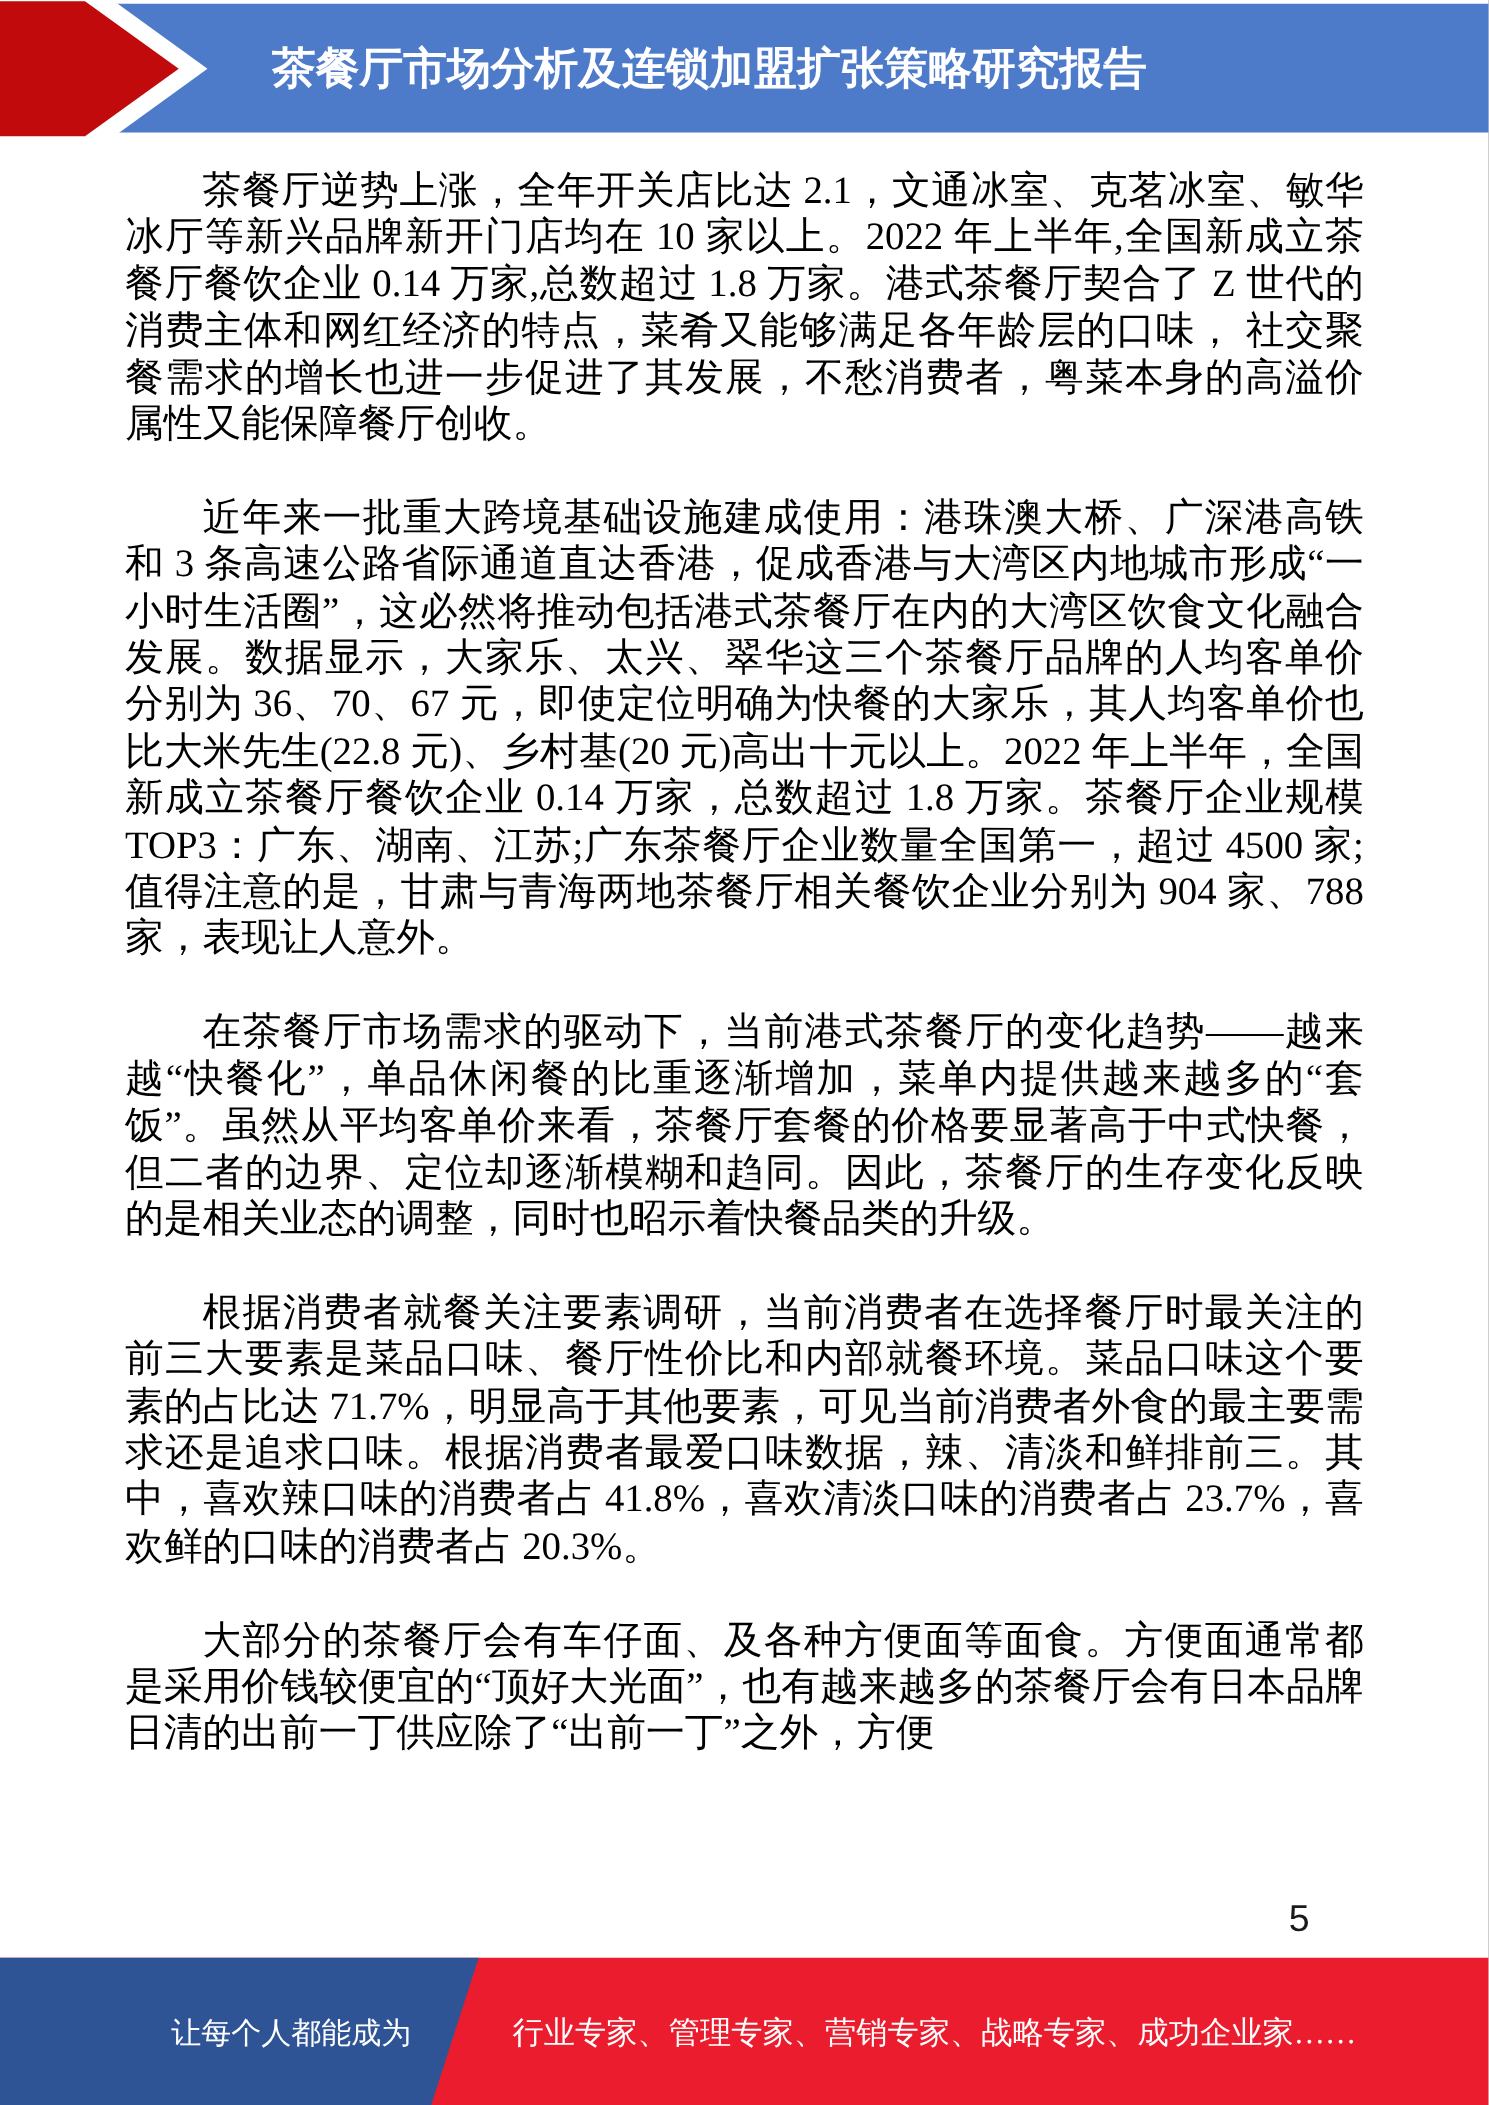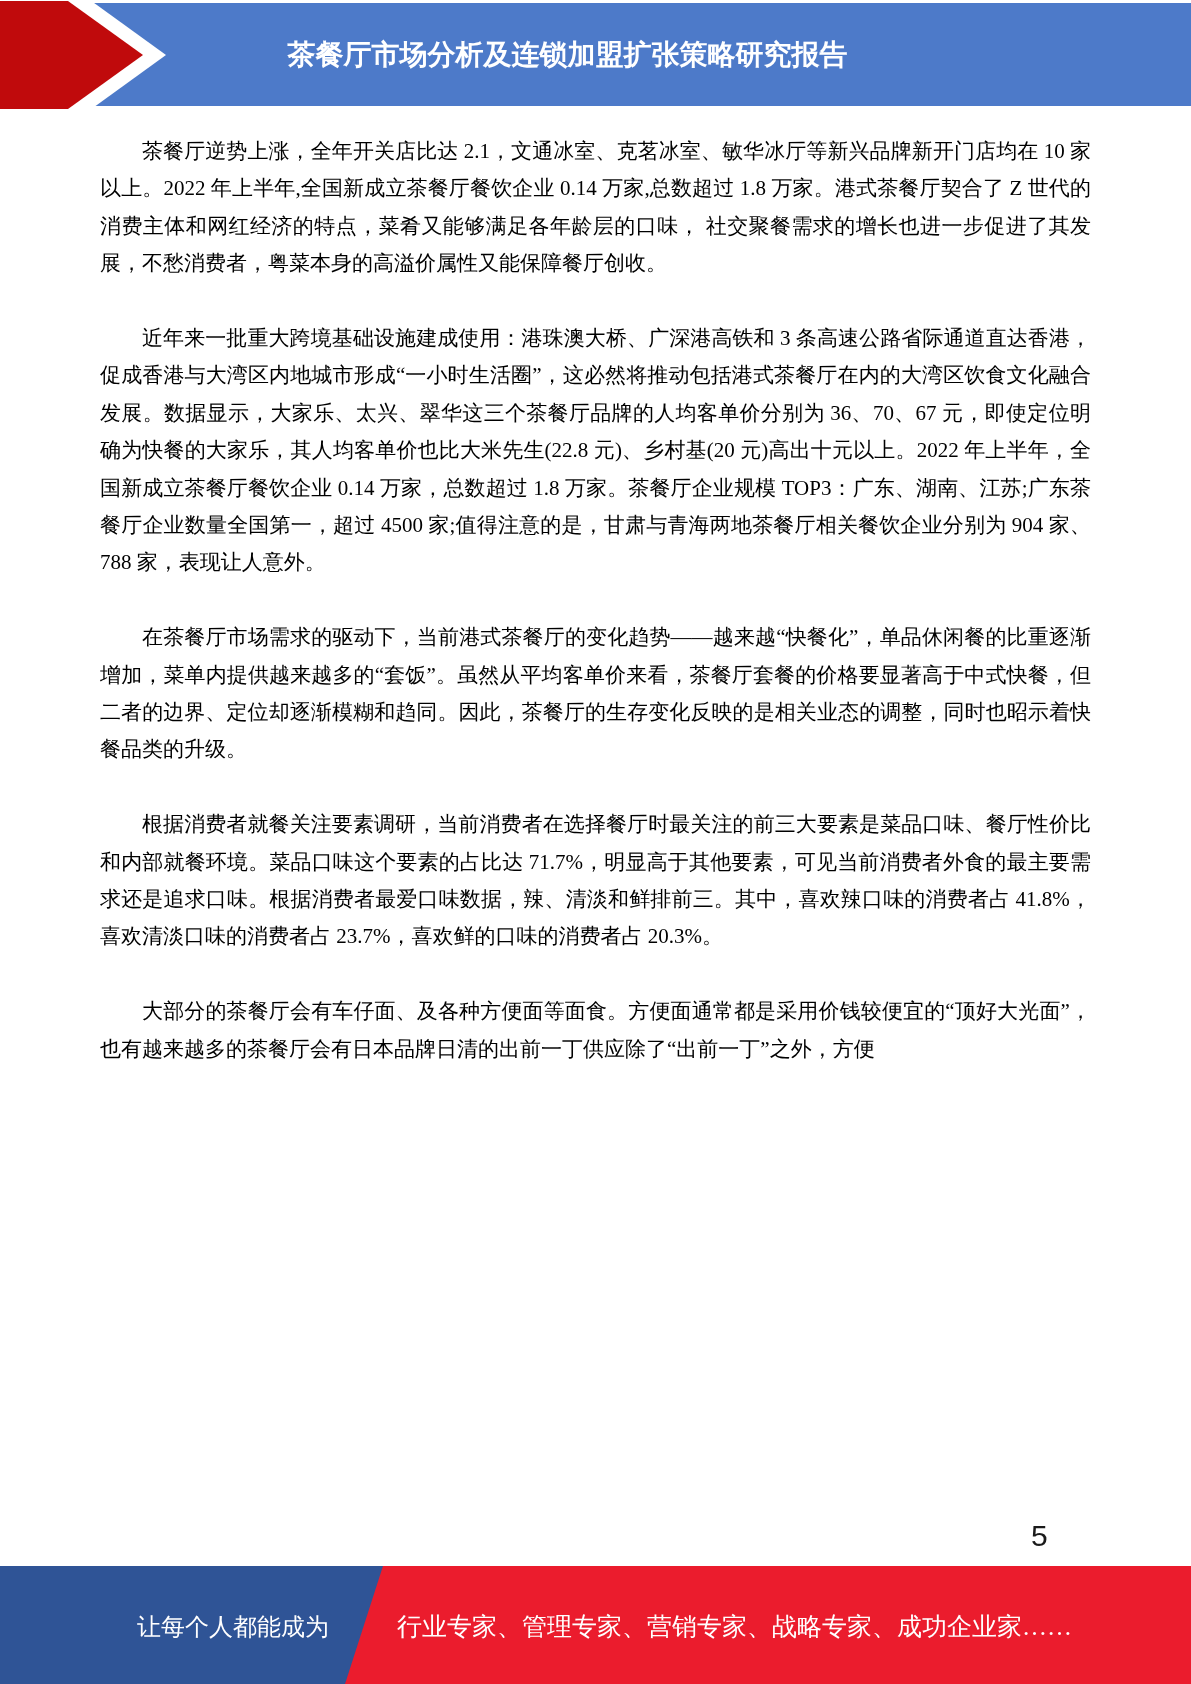--- a/index.html
+++ b/index.html
@@ -18,33 +18,33 @@
   .header-title {
     position: absolute;
     top: 3px; left: 0; right: 56px;
     height: 103px;
     display: flex;
     align-items: center;
     justify-content: center;
     color: #ffffff;
     font-family: "Liberation Sans", "DejaVu Sans", sans-serif;
     font-weight: bold;
-    font-size: 28px;
+    font-size: 35px;
     letter-spacing: 0px;
     white-space: nowrap;
   }
 
   
   .body-text {
     position: absolute;
     left: 100px;
     top: 133px;
     width: 991px;
     color: #000000;
-    font-size: 21px;
+    font-size: 31px;
     line-height: 37.4px;
     text-align: justify;
   }
   .body-text p {
     margin: 0 0 37.4px 0;
     text-indent: 2em;
   }
 
   
   .page-number {
@@ -63,21 +63,21 @@
   .footer-left-text {
     position: absolute;
     left: 137px; top: 46px;
     color: #ffffff;
     font-size: 24px;
     line-height: 30px;
     white-space: nowrap;
   }
   .footer-right-text {
     position: absolute;
-    left: 397px; top: 45px;
+    left: 410px; top: 45px;
     color: #ffffff;
     font-size: 25px;
     line-height: 32px;
     white-space: nowrap;
   }
 </style>
 </head>
 <body>
 
 <div id="page">

